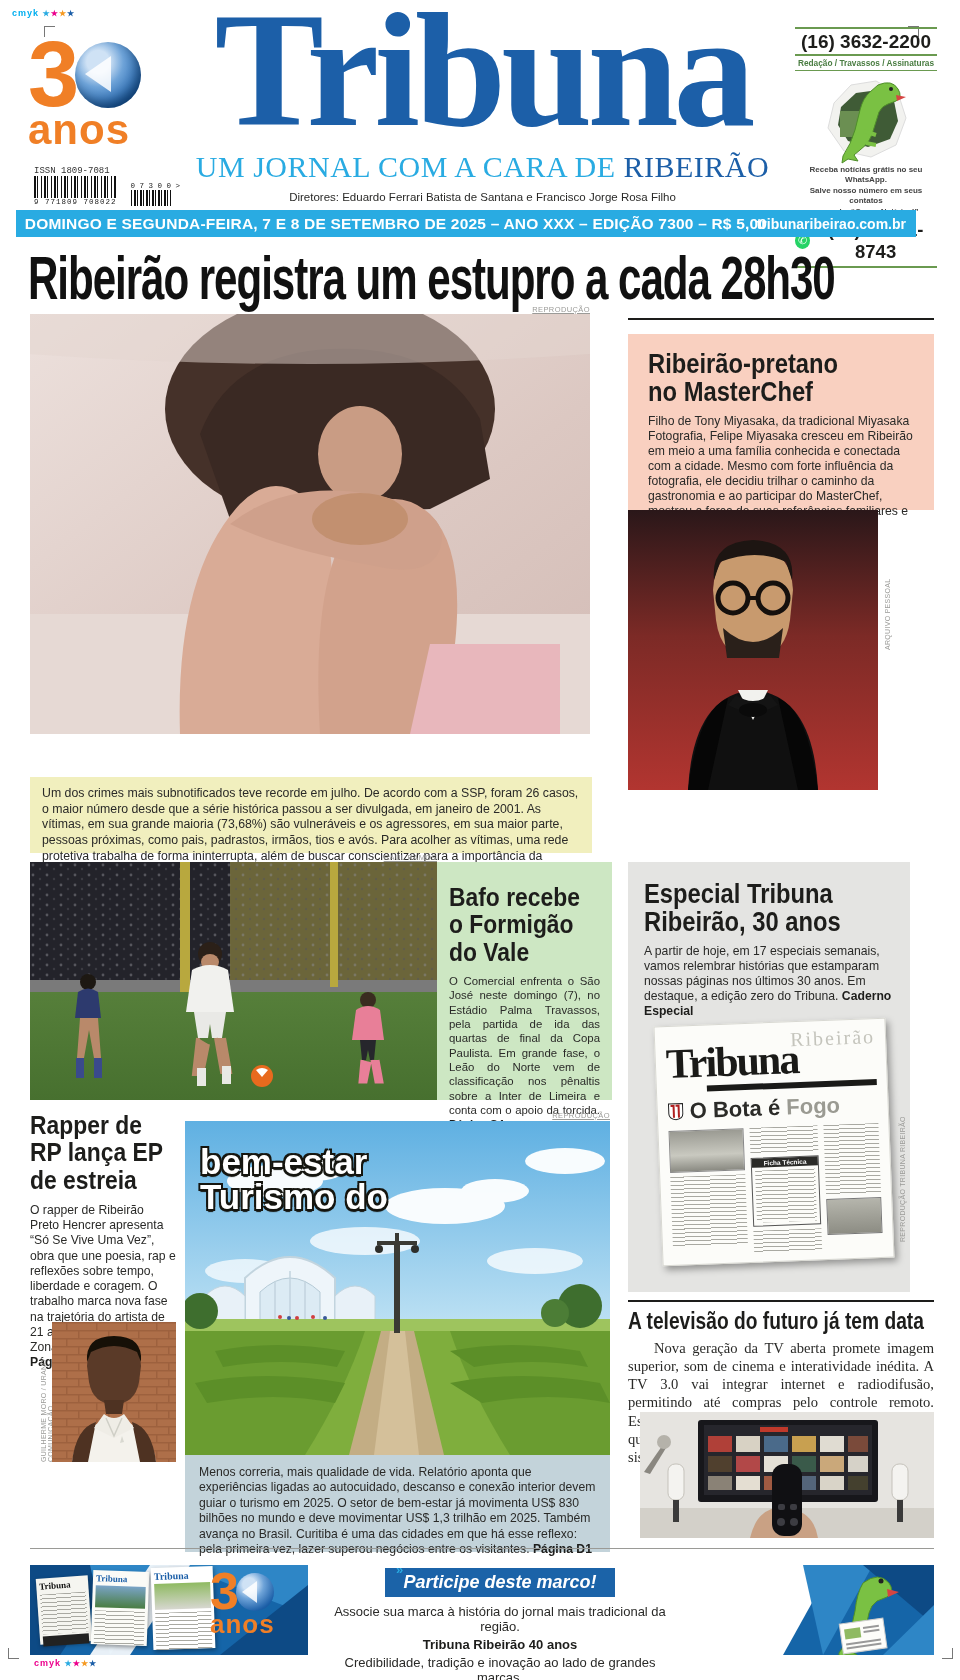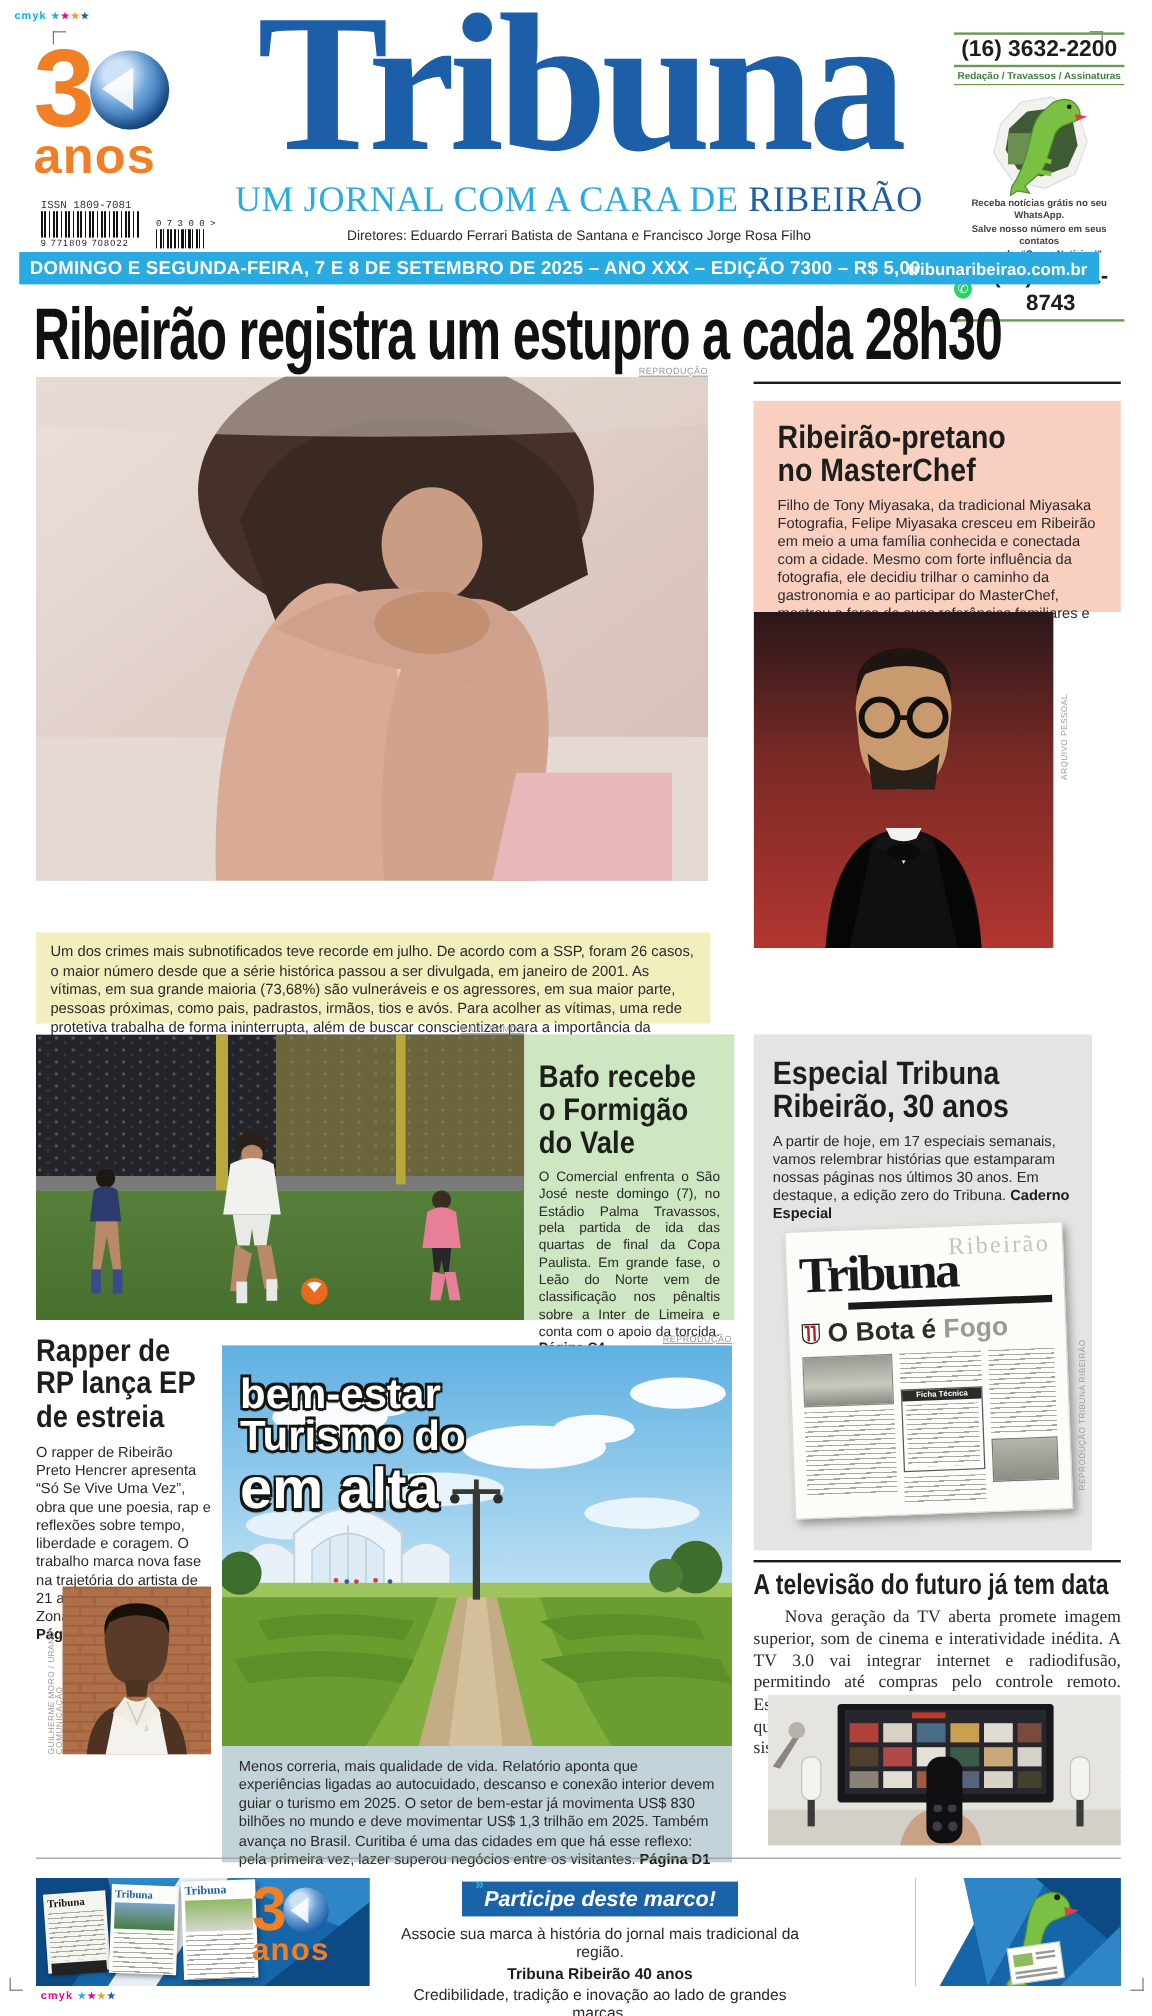--- a/index.html
+++ b/index.html
@@ -46,21 +46,21 @@
       </span>
     </div>
     <div style="font-size:42px;font-weight:bold;color:#f07f26;letter-spacing:1px;margin-top:-6px;">anos</div>
   </div>
 
   <div class="abs" style="left:34px;top:166px;width:170px;">
     <div style="font-size:9px;font-family:'Liberation Mono',monospace;color:#333;">ISSN 1809-7081</div>
     <div style="display:flex;align-items:flex-end;gap:14px;">
       <div>
         <div style="width:82px;height:22px;background:repeating-linear-gradient(90deg,#111 0 2px,#fff 2px 3px,#111 3px 4px,#fff 4px 7px,#111 7px 8px,#fff 8px 10px);"></div>
-        <div style="font-size:7.5px;font-family:Liberation Sans, sans-serif;color:#222;letter-spacing:1px;">9 771809 708022</div>
+        <div style="font-size:7.5px;font-family:Liberation Mono, monospace;color:#222;letter-spacing:1px;">9 771809 708022</div>
       </div>
       <div>
         <div style="font-size:7.5px;font-family:'Liberation Mono',monospace;color:#222;">0 7 3 0 0 &gt;</div>
         <div style="width:40px;height:16px;background:repeating-linear-gradient(90deg,#111 0 1px,#fff 1px 3px,#111 3px 5px,#fff 5px 6px);"></div>
       </div>
     </div>
   </div>
 
   <div class="abs serif" style="left:170px;top:-12px;width:625px;text-align:center;font-weight:bold;color:#1c5fa8;font-size:164px;line-height:1;letter-spacing:-5px;">Tribuna</div>
   <div class="abs serif" style="left:170px;top:150px;width:625px;text-align:center;font-weight:normal;font-size:30px;letter-spacing:.5px;">
@@ -356,21 +356,20 @@
     <path d="M196 210 h33 l30 124 h-95z" fill="#c3ad84"></path>
     <path d="M205 210 h15 l14 124 h-45z" fill="#d4c09a"></path>
     <rect x="209" y="120" width="6" height="92" fill="#3a3a34"></rect>
     <path d="M192 122 h40 M212 112 v12" stroke="#3a3a34" stroke-width="4"></path>
     <circle cx="194" cy="128" r="4" fill="#2e2e2a"></circle>
       <circle cx="230" cy="128" r="4" fill="#2e2e2a"></circle>
   </svg>
   <div class="abs" style="left:200px;top:1138px;">
     <div class="outline" style="font-size:35px;margin-top:6px;">bem-estar</div>
     <div class="outline" style="font-size:35px;">Turismo do</div>
-    <div class="outline" style="font-size:48px;margin-top:4px;">em alta</div>
   </div>
   <div class="abs" style="left:185px;top:1455px;width:425px;height:97px;background:#c3d3da;box-sizing:border-box;padding:10px 14px;">
     <div style="font-size:12.2px;line-height:1.27;color:#2a2a28;">
       <span>Menos correria, mais qualidade de vida. Relatório aponta que experiências ligadas ao autocuidado, descanso e conexão interior devem guiar o turismo em 2025. O setor de bem-estar já movimenta US$ 830 bilhões no mundo e deve movimentar US$ 1,3 trilhão em 2025. Também avança no Brasil. Curitiba é uma das cidades em que há esse reflexo: pela primeira vez, lazer superou negócios entre os visitantes.</span>
       <span class="pageref">Página D1</span>
     </div>
   </div>
 
   <div class="abs hairline" style="left:628px;top:1300px;width:306px;height:2px;"></div>
   <div class="abs" style="left:628px;top:1308px;width:306px;">

